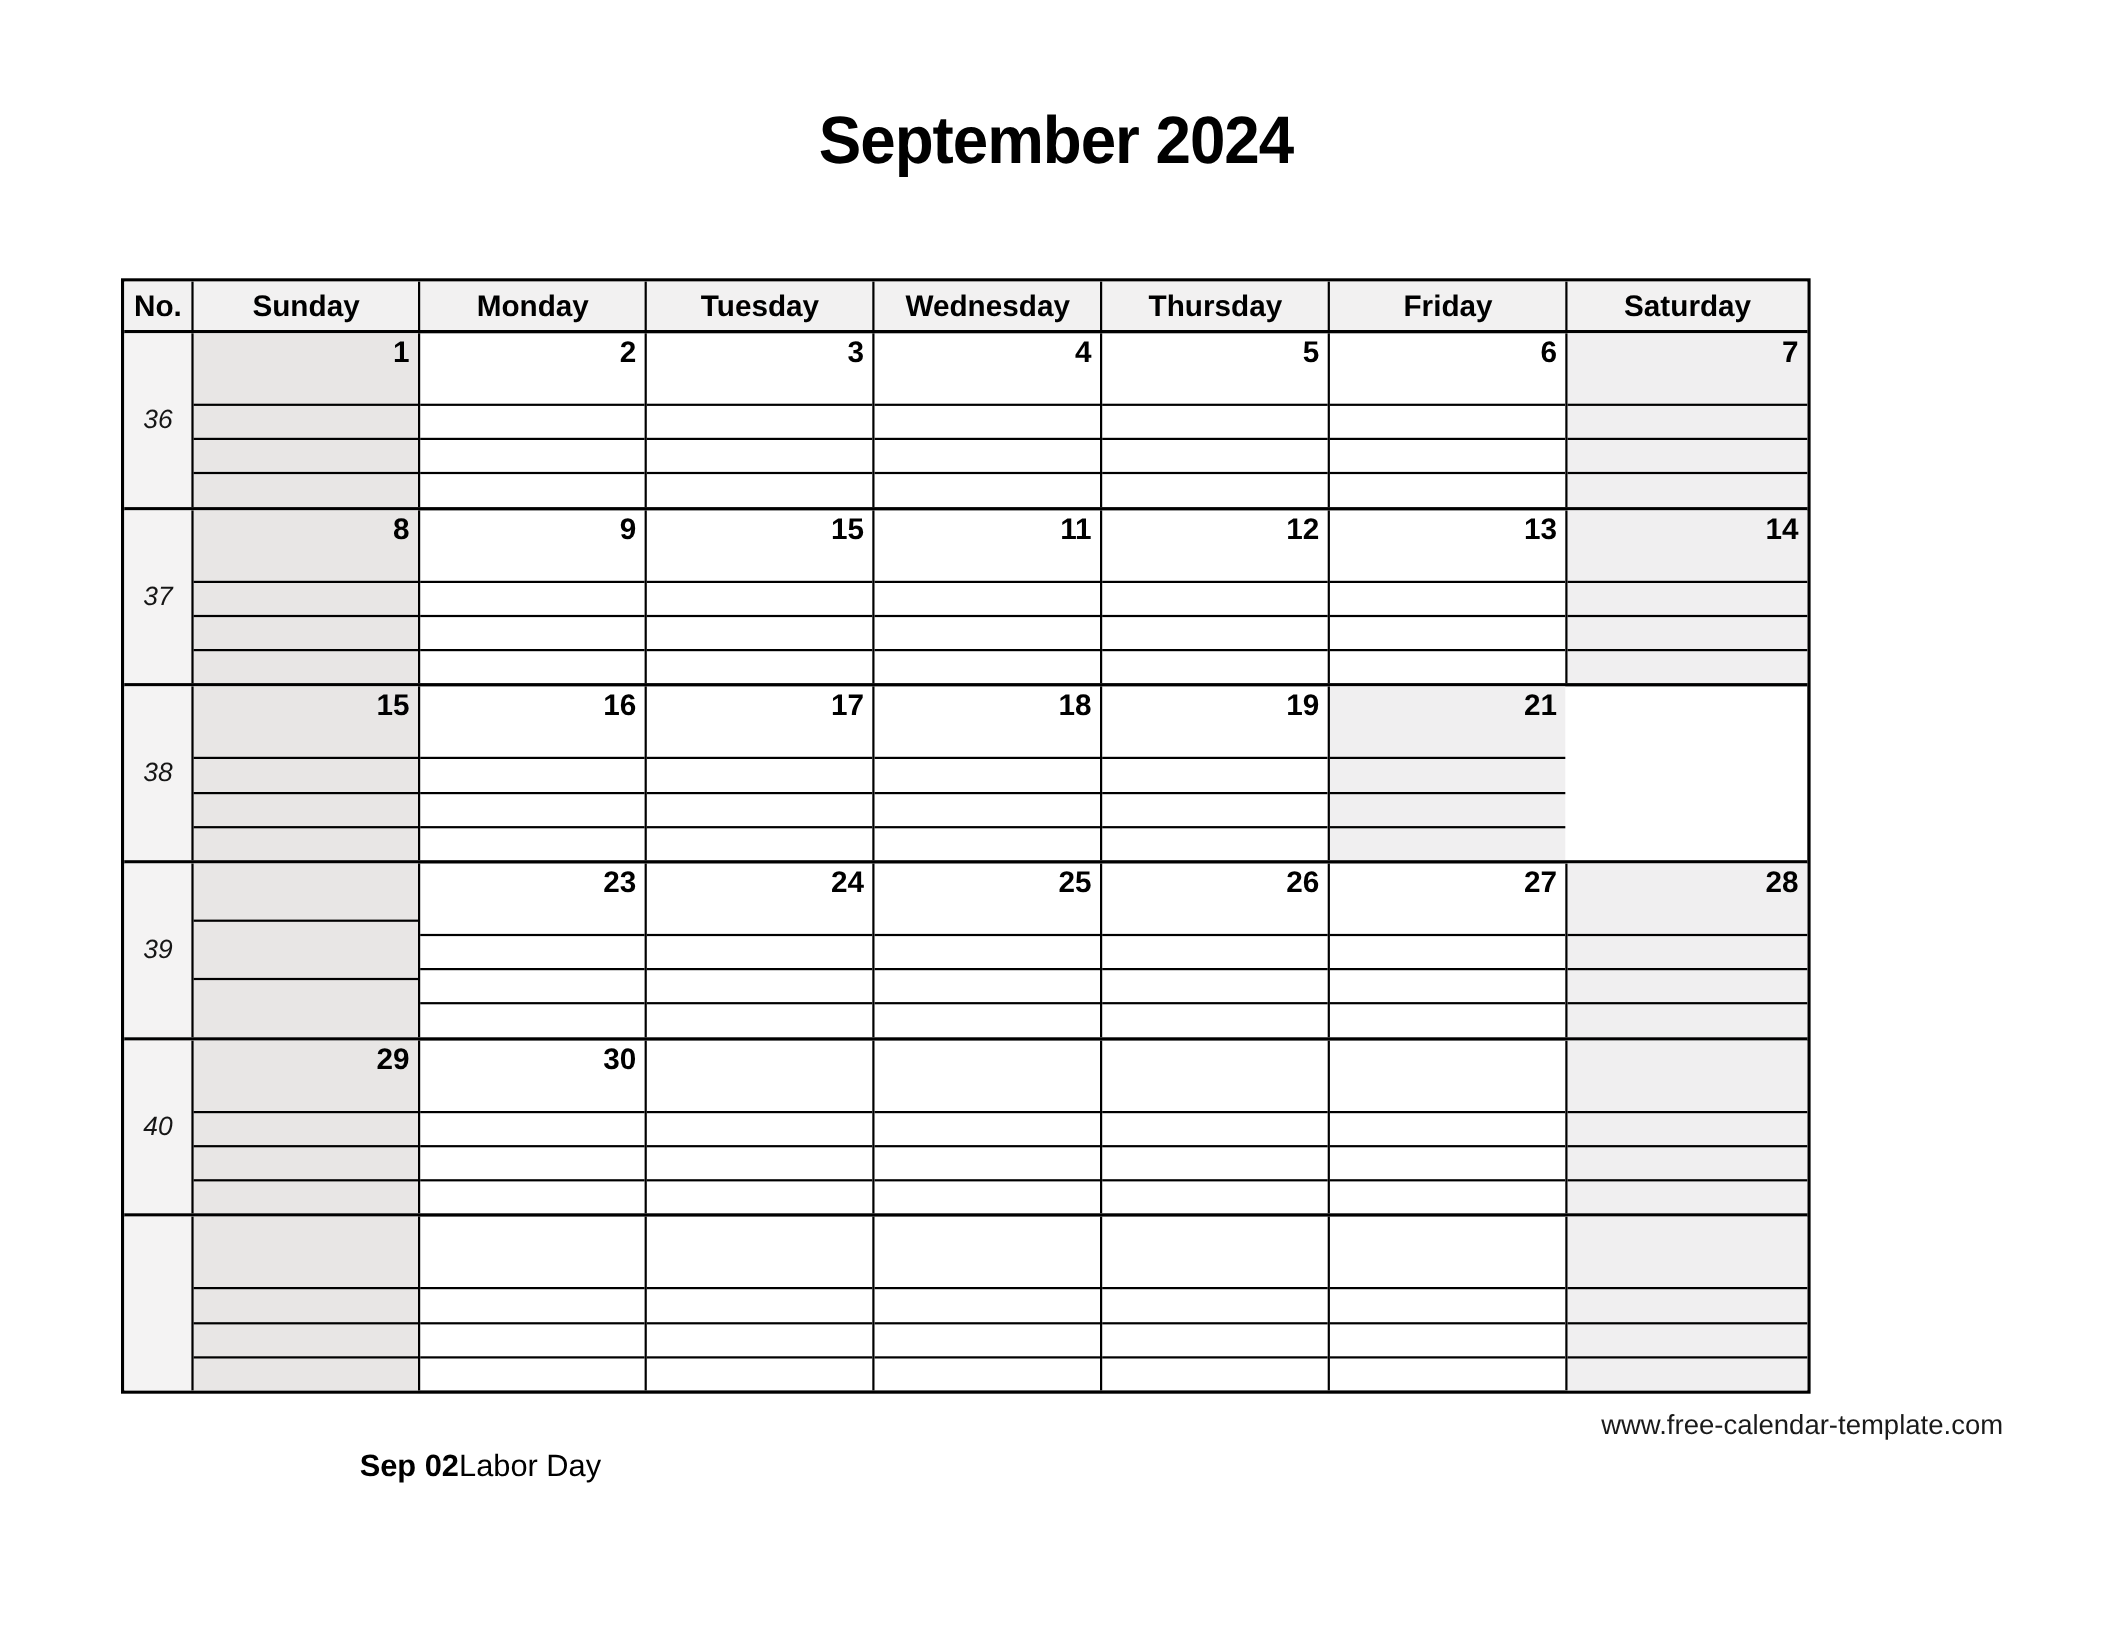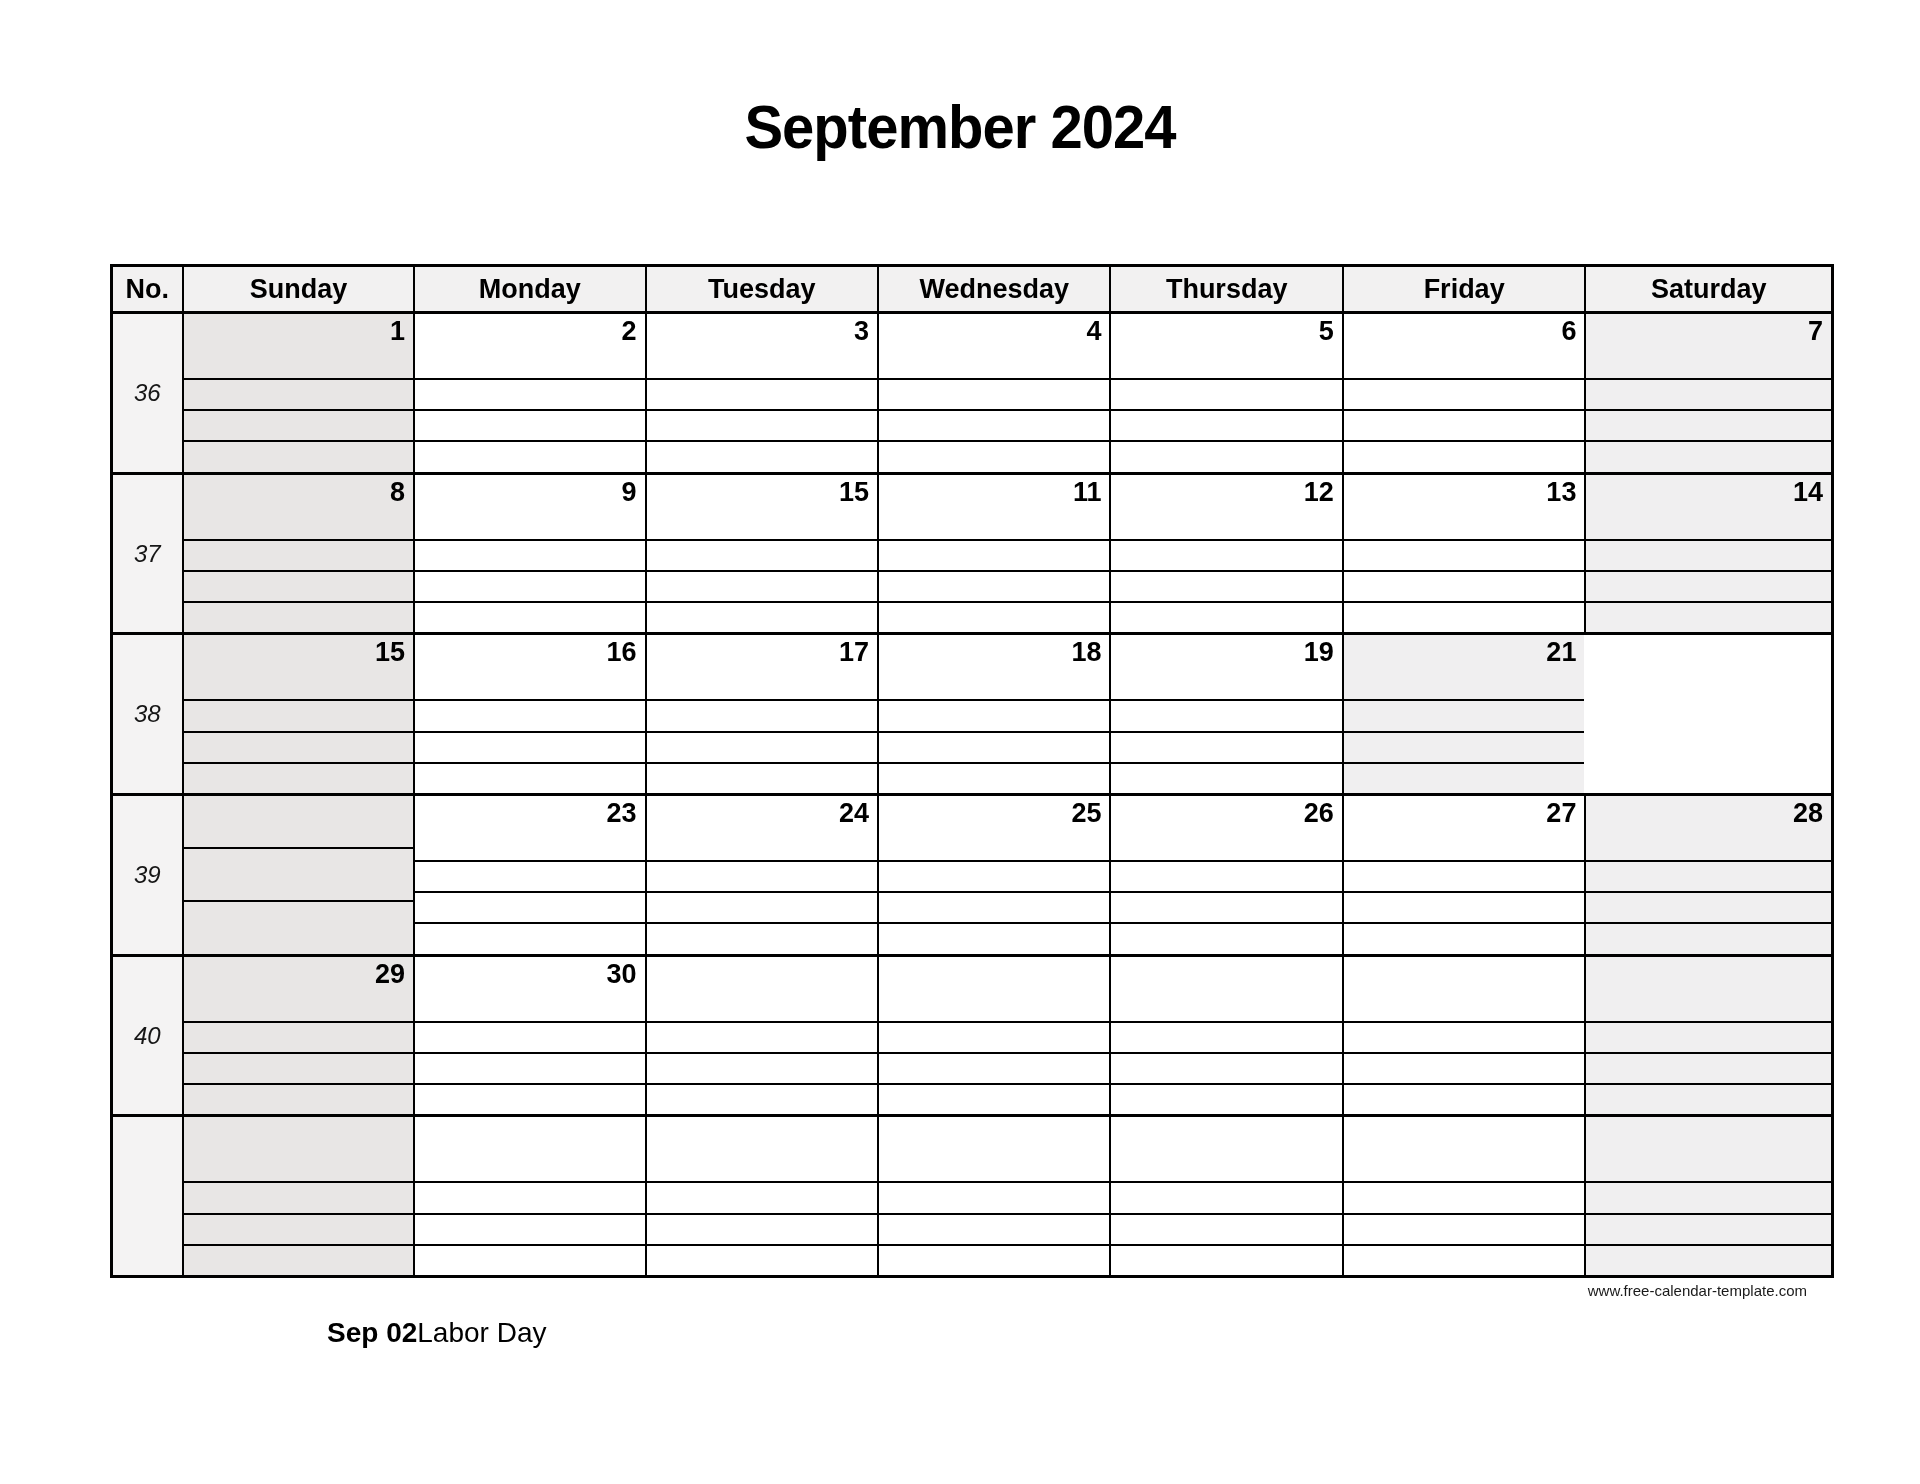--- a/index.html
+++ b/index.html
@@ -6,21 +6,21 @@
   body {
     width:1920px; height:1484px; position:relative;
     font-family:"Liberation Sans", sans-serif; color:#000;
   }
   .title {
     position:absolute; left:110px; top:92px; width:1700px; margin:0;
     text-align:center; font-size:61px; font-weight:bold; letter-spacing:-1px;
     transform:scaleX(0.95);
   }
   .cal-table {
-    position:absolute; left:110px; top:264px; width:1724px; height:1014px;
+    position:absolute; left:110px; top:253px; width:1536px; height:1014px;
     border:3px solid #000; box-sizing:border-box;
     display:flex; flex-direction:column;
   }
   .row {
     display:grid;
     grid-template-columns:68fr 229fr 229fr 230fr 230fr 230fr 240fr 244fr;
   }
   .row > * { border-left:2px solid #000; box-sizing:border-box; min-width:0; }
   .row > :first-child { border-left:none; }
   .hrow { flex:0 0 44px; background:#f2f1f1; }
@@ -37,22 +37,22 @@
   .sub { flex:1; }
   .sub.first { flex:0 0 64px; text-align:right; }
   .sub + .sub { border-top:2px solid #000; }
   .dnum {
     font-weight:bold; font-size:27px; line-height:1.2;
     display:inline-block; padding:1px 8px 0 0;
   }
   .sun { background:#e8e6e5; }
   .sat { background:#f0eff0; }
   .footer-url {
-    position:absolute; left:110px; top:1282px; width:1697px;
-    text-align:right; font-size:15px; color:#1a1a1a;
+    position:absolute; left:124px; top:1282px; width:1697px;
+    text-align:right; font-size:25px; color:#1a1a1a;
   }
   .holiday { position:absolute; left:327px; top:1317px; font-size:28px; }
   .holiday .hdate { font-weight:bold; }
 </style>
 </head>
 <body>
 
 <h1 class="title">September 2024</h1>
 
 <div class="cal-table">

